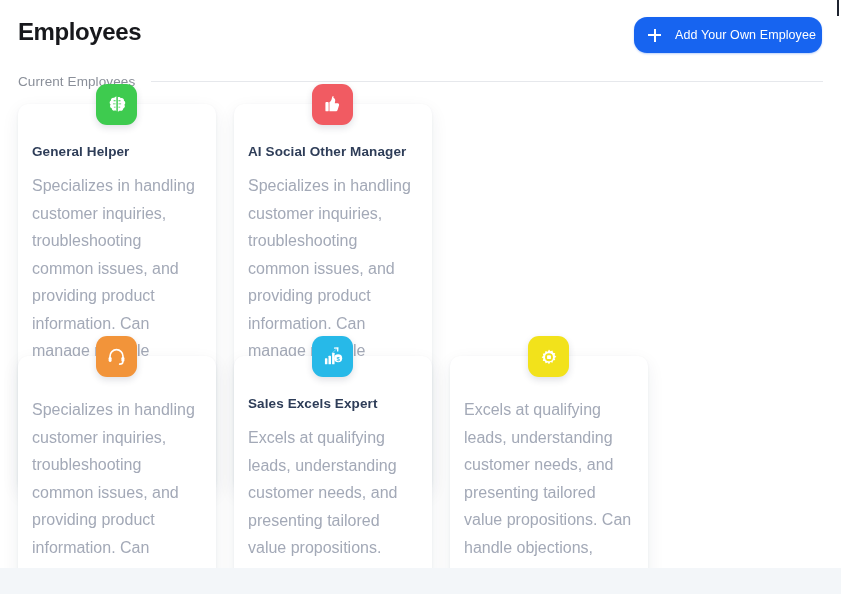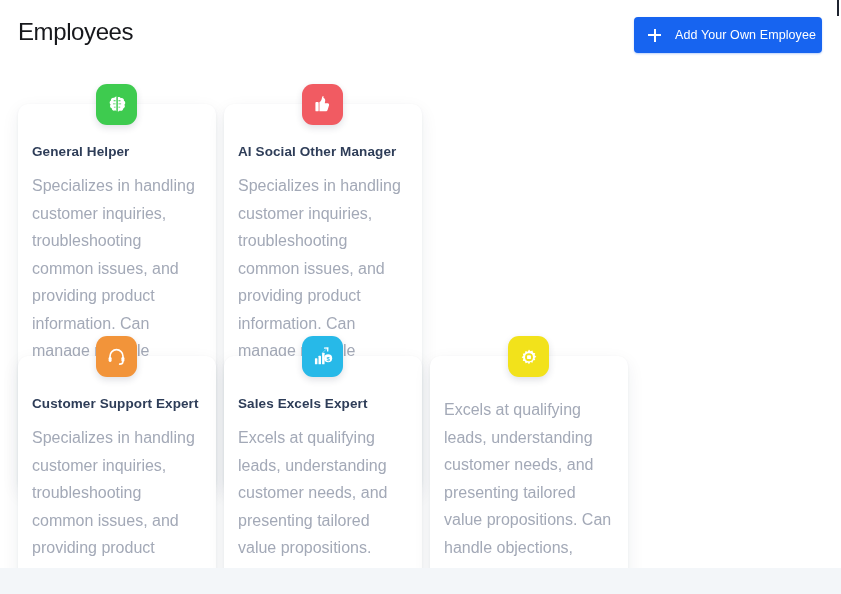--- a/index.html
+++ b/index.html
@@ -34,31 +34,31 @@
   
   .header {
     position: absolute;
     left: 0; top: 0;
     width: 841px; height: 66px;
   }
   .page-title {
     position: absolute;
     left: 18px; top: 18px;
     font-size: 24px;
-    font-weight: normal;
+    font-weight: bold;
     letter-spacing: -0.4px;
     color: #17181c;
   }
   .add-btn {
     position: absolute;
     left: 634px; top: 17px;
     width: 188px; height: 36px;
     background: #1764f0;
     border: none;
-    border-radius: 4px;
+    border-radius: 13px;
     color: #ffffff;
     font-family: "Liberation Sans", sans-serif;
     font-size: 12.5px;
     display: flex;
     align-items: center;
     justify-content: flex-start;
     padding: 0 0 0 14px;
     cursor: pointer;
     box-shadow: 0 1px 2px rgba(23,100,240,0.30);
   }
@@ -99,21 +99,21 @@
     margin-left: 16px;
   }
   #section-1 { top: 74px; }
   #section-2 { top: 326px; }
 
   
   .cards {
     position: absolute;
     left: 18px;
     display: flex;
-    gap: 8px;
+    gap: 18px;
   }
   #cards-1 { top: 104px; }
   #cards-2 { top: 356px; }
 
   .card {
     position: relative;
     width: 198px;
     padding: 40px 14px 16px 14px;
     background: #ffffff;
     border-radius: 10px;
@@ -156,20 +156,24 @@
 <div class="page">
 
   <div class="header">
     <div class="page-title">Employees</div>
     <button class="add-btn">
       <span class="plus"></span>
       <span class="btn-label">Add Your Own Employee</span>
     </button>
   </div>
 
+  <div class="section-head" id="section-1">
+    <span class="label">Current Employees</span>
+    <span class="rule"></span>
+  </div>
 
   <div class="cards" id="cards-1">
 
     <div class="card">
       <div class="card-icon" style="background:#3ecb4f">
         <svg width="22" height="22" viewBox="0 0 24 24" fill="#ffffff" aria-hidden="true">
           <path d="M11.2 3.1c-1 0-1.9.5-2.4 1.3-.3-.1-.6-.2-1-.2-1.3 0-2.4 1.1-2.4 2.4 0 .2 0 .4.1.6-.9.4-1.5 1.3-1.5 2.3 0 .8.4 1.5 1 2-.4.4-.6 1-.6 1.6 0 1.2.8 2.1 1.9 2.4 0 .1 0 .2 0 .3 0 1.3 1.1 2.4 2.4 2.4.5 0 1-.2 1.4-.4.4.7 1.2 1.1 2 1.1h.1V3.1h-.1zm1.6 0v16.1h.1c.8 0 1.6-.5 2-1.2.4.3.9.4 1.4.4 1.3 0 2.4-1.1 2.4-2.4 0-.1 0-.2 0-.3 1.1-.3 1.9-1.3 1.9-2.4 0-.6-.2-1.2-.6-1.6.6-.5 1-1.2 1-2 0-1-.6-1.9-1.5-2.3 0-.2.1-.4.1-.6 0-1.3-1.1-2.4-2.4-2.4-.3 0-.7.1-1 .2-.5-.8-1.4-1.3-2.4-1.3h-1z"></path>
           <rect x="11.3" y="3" width="1.4" height="16.3" fill="#3ecb4f"></rect>
           <path d="M8.3 6.9h2.2v.9H8.3zM13.6 6.9h2.2v.9h-2.2zM7.6 10.4h2.9v.9H7.6zM13.6 10.4h2.9v.9h-2.9zM8.6 13.8h1.9v.9H8.6zM13.6 13.8h1.9v.9h-1.9z" fill="#3ecb4f"></path>
         </svg>
@@ -196,21 +200,20 @@
 
     <div class="card">
       <div class="card-icon" style="background:#f2943a">
         <svg width="21" height="21" viewBox="0 0 24 24" fill="none" stroke="#ffffff" stroke-width="1.9" stroke-linecap="round" aria-hidden="true">
           <path d="M4.6 14.2v-2.6a7.4 7.4 0 0 1 14.8 0v2.6"></path>
           <rect x="3" y="12.6" width="3.4" height="5.6" rx="1.5" fill="#ffffff" stroke="none"></rect>
           <rect x="17.6" y="12.6" width="3.4" height="5.6" rx="1.5" fill="#ffffff" stroke="none"></rect>
           <path d="M19.2 18.4c0 1.4-1.6 2.4-3.6 2.4"></path>
         </svg>
       </div>
-      <div class="card-title">Customer Support Expert</div>
       <div class="card-desc">Specializes in handling customer inquiries, troubleshooting common issues, and providing product information. Can manage multiple conversations simultaneously while maintaining consistent service quality.</div>
     </div>
 
     <div class="card">
       <div class="card-icon" style="background:#27b9e8">
         <svg width="22" height="22" viewBox="0 0 24 24" aria-hidden="true">
           <g fill="#ffffff">
             <rect x="3.2" y="13.4" width="2.7" height="6.6" rx="0.6"></rect>
             <rect x="7.1" y="10.6" width="2.7" height="9.4" rx="0.6"></rect>
             <rect x="11" y="7.4" width="2.7" height="12.6" rx="0.6"></rect>

